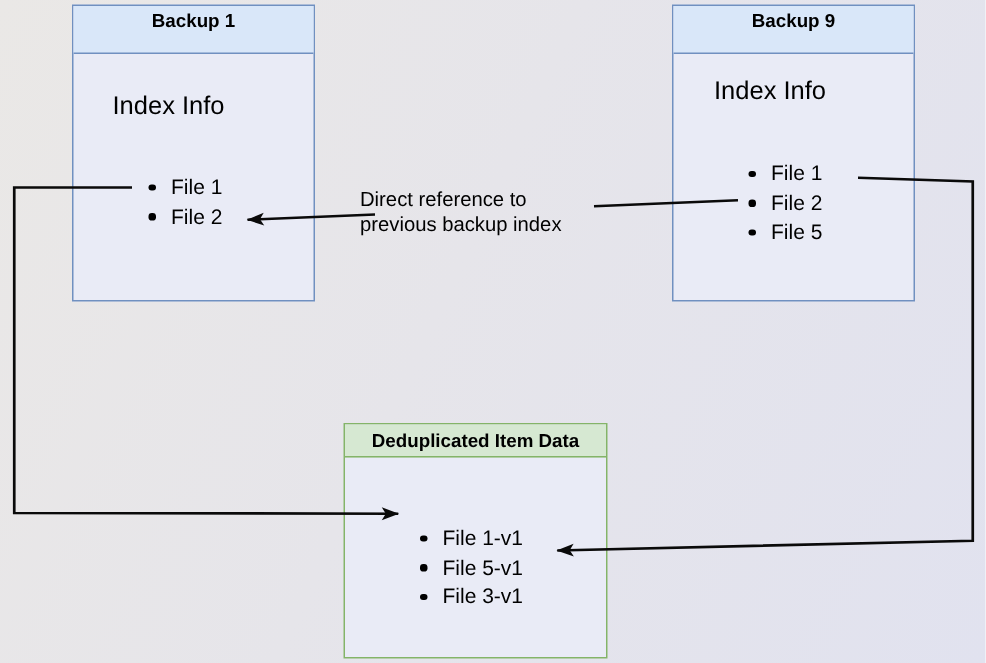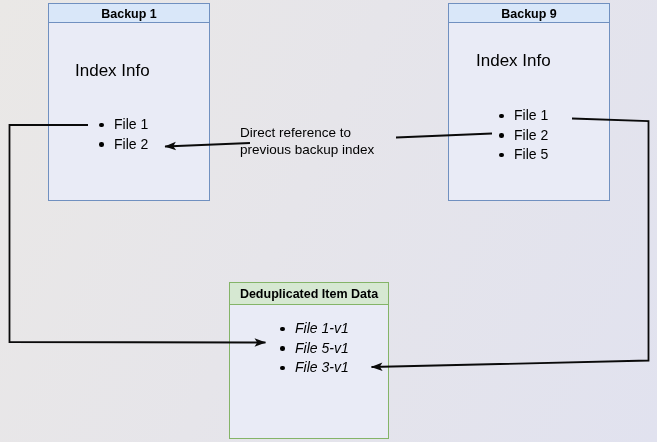--- a/index.html
+++ b/index.html
@@ -9,21 +9,21 @@
     font-family:"Liberation Sans", sans-serif; color:#000;
   }
   .box { position:absolute; border:1px solid var(--blue-border,#7090c0); background:var(--box-body-fill,#e9ebf6); box-sizing:border-box; }
   .box.green { border-color:var(--green-border,#84b468); }
   .box-header {
     box-sizing:border-box; width:100%; text-align:center; font-weight:bold;
     font-size:12.5px; border-bottom:1px solid var(--blue-border,#7090c0);
     background:var(--blue-header-fill,#d9e7f9);
   }
   .box.green .box-header { border-bottom-color:var(--green-border,#84b468); background:var(--green-header-fill,#d6e8d2); }
-  .blue-header-h { height:19px; line-height:20px; }
+  .blue-header-h { height:32px; line-height:20px; }
   .green-header-h { height:22px; line-height:22px; }
   .index-info { position:absolute; font-size:17px; }
   .file-list { position:absolute; list-style:none; margin:0; padding:0; font-size:14px; }
   .file-list li { height:19.5px; line-height:19.5px; padding-left:15px; position:relative; }
   .file-list li::before {
     content:""; position:absolute; left:0; top:7.6px; width:4.5px; height:4.5px;
     border-radius:50%; background:#000;
   }
   .edge-label { position:absolute; left:240px; top:125px; width:170px; font-size:13.5px; line-height:16.5px; }
   svg.edges { position:absolute; left:0; top:0; pointer-events:none; }
@@ -40,21 +40,21 @@
       <span>Backup 1</span>
     </div>
   </div>
 
   <div class="box blue" style="left:448px; top:3px; width:162px; height:198px;">
     <div class="box-header blue-header-h">
       <span>Backup 9</span>
     </div>
   </div>
 
-  <div class="box green" style="left:229px; top:282px; width:160px; height:157px;">
+  <div class="box green" style="left:229px; top:282px; width:176px; height:157px;">
     <div class="box-header green-header-h">
       <span>Deduplicated Item Data</span>
     </div>
   </div>
 
   <svg class="edges" width="657" height="442" viewBox="0 0 657 442">
     <defs>
       <marker id="ah" markerUnits="userSpaceOnUse" markerWidth="13" markerHeight="10" refX="11.5" refY="4.5" orient="auto">
         <path d="M12,4.5 L0.5,8.8 L3.2,4.5 L0.5,0.2 Z"></path>
       </marker>
@@ -71,21 +71,21 @@
     <li>File 2</li>
   </ul>
 
   <div class="index-info" style="left:476px; top:51px;">Index Info</div>
   <ul class="file-list" style="left:499px; top:106px;">
     <li>File 1</li>
     <li>File 2</li>
     <li>File 5</li>
   </ul>
 
-  <ul class="file-list" style="left:280px; top:319px;font-style:italic;">
+  <ul class="file-list" style="left:280px; top:349px;">
     <li>File 1-v1</li>
     <li>File 5-v1</li>
     <li>File 3-v1</li>
   </ul>
 
   <div class="edge-label">
     <div>Direct reference to</div>
     <div>previous backup index</div>
   </div>
 

